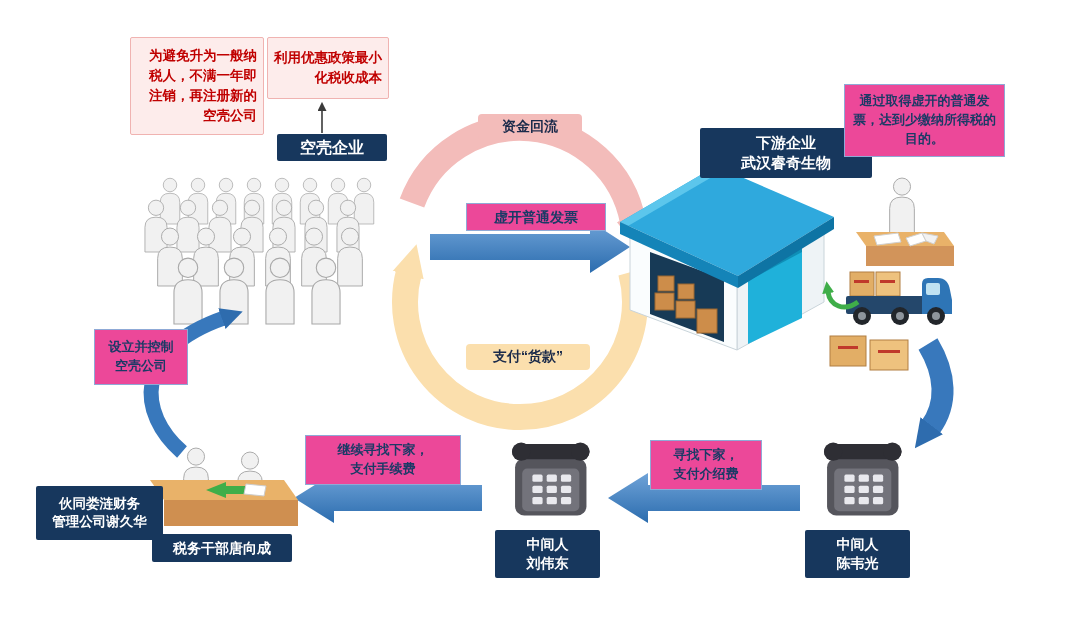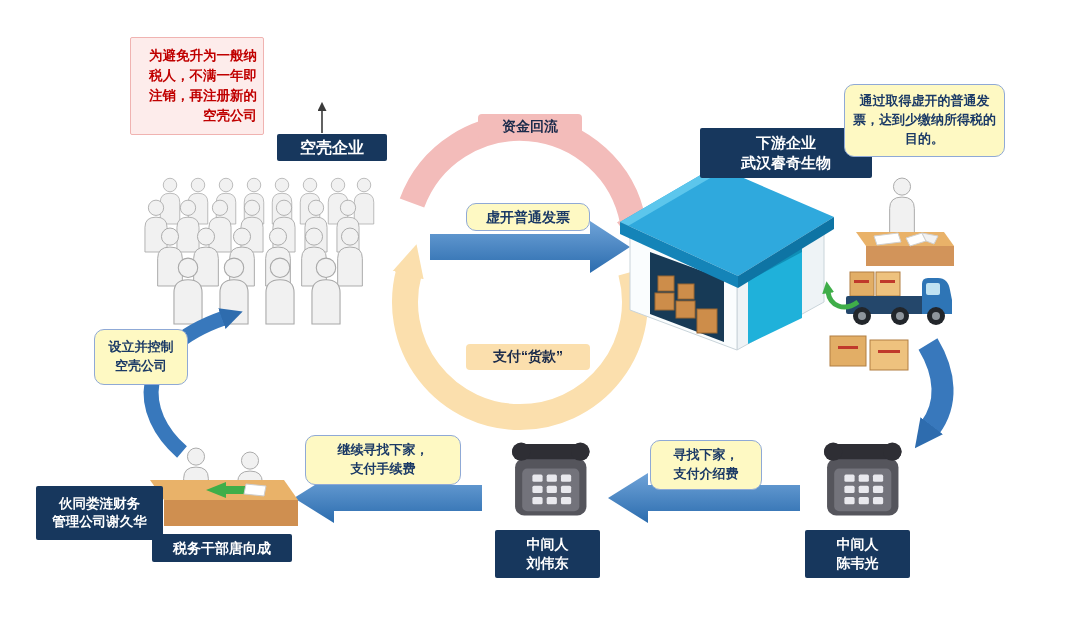--- a/index.html
+++ b/index.html
@@ -7,23 +7,23 @@
   .stage { position:relative; width:1080px; height:632px; background:#ffffff; overflow:hidden; }
   .stage > svg { position:absolute; left:0; top:0; }
   .abs { position:absolute; }
   .preline { white-space:pre-line; }
   .note-pink {
     background:#fdeceb; border:1px solid #f0b3b1; color:#c00000;
     font-weight:bold; font-size:13.5px; line-height:1.5; padding:6px 6px;
     text-align:right; border-radius:2px; display:flex; align-items:center; justify-content:center;
   }
   .note-blue {
-    background:#fef9c3; border:1px solid #8fa9d6; color:#1b3a66;
+    background:#ec4899; border:1px solid #8fa9d6; color:#1b3a66;
     font-weight:bold; font-size:13px; line-height:1.45; padding:5px 6px;
-    text-align:center; border-radius:10px; display:flex; align-items:center; justify-content:center;
+    text-align:center; border-radius:0; display:flex; align-items:center; justify-content:center;
   }
   .navy {
     background:#17375d; color:#ffffff; font-weight:bold; border-radius:2px;
     display:flex; align-items:center; justify-content:center; text-align:center; line-height:1.35;
   }
   .band {
     font-weight:bold; color:#1a2a4a; font-size:14px; border-radius:4px;
     display:flex; align-items:center; justify-content:center;
   }
 </style>
@@ -188,34 +188,35 @@
       <polygon points="258,486 226,486 226,482 206,490 226,498 226,494 258,494" fill="#3fae49"></polygon>
       <polygon points="246,484 266,486 264,496 244,494" fill="#ffffff" stroke="#cccccc"></polygon>
     </g>
 
     <path d="M 182 452 C 138 414 132 350 224 318" fill="none" stroke="#3878bc" stroke-width="15" marker-end="url(#mBlueS)"></path>
 
     <line x1="322" y1="133" x2="322" y2="110" stroke="#3a3a3a" stroke-width="1.6" marker-end="url(#mBlack)"></line>
   </svg>
 
   <div class="abs note-pink preline" style="left:130px; top:37px; width:134px; height:98px;">为避免升为一般纳税人，不满一年即注销，再注册新的空壳公司</div>
+  <div class="abs note-pink preline" style="left:267px; top:37px; width:122px; height:62px;">利用优惠政策最小化税收成本</div>
 
   <div class="abs navy" style="left:277px; top:134px; width:110px; height:27px; font-size:16px;">空壳企业</div>
   <div class="abs navy preline" style="left:700px; top:128px; width:172px; height:50px; font-size:15px;">下游企业
 武汉睿奇生物</div>
   <div class="abs navy preline" style="left:805px; top:530px; width:105px; height:48px; font-size:14px;">中间人
 陈韦光</div>
   <div class="abs navy preline" style="left:495px; top:530px; width:105px; height:48px; font-size:14px;">中间人
 刘伟东</div>
   <div class="abs navy" style="left:152px; top:534px; width:140px; height:28px; font-size:14px;">税务干部唐向成</div>
   <div class="abs navy preline" style="left:36px; top:486px; width:127px; height:54px; font-size:13.5px;">伙同娄涟财务
 管理公司谢久华</div>
 
   <div class="abs band" style="left:478px; top:114px; width:104px; height:26px; background:#f3bcba;">资金回流</div>
-  <div class="abs note-blue" style="left:466px; top:203px; width:124px; height:28px; font-size:14px; padding:8px;">虚开普通发票</div>
+  <div class="abs note-blue" style="left:466px; top:203px; width:140px; height:28px; font-size:14px; padding:8px;">虚开普通发票</div>
   <div class="abs band" style="left:466px; top:344px; width:124px; height:26px; background:#fbdfad;">支付“货款”</div>
 
   <div class="abs note-blue" style="left:844px; top:84px; width:161px; height:73px;">通过取得虚开的普通发票，达到少缴纳所得税的目的。</div>
   <div class="abs note-blue preline" style="left:94px; top:329px; width:94px; height:56px;">设立并控制
 空壳公司</div>
   <div class="abs note-blue preline" style="left:650px; top:440px; width:112px; height:50px;">寻找下家，
 支付介绍费</div>
   <div class="abs note-blue preline" style="left:305px; top:435px; width:156px; height:50px;">继续寻找下家，
 支付手续费</div>
 

